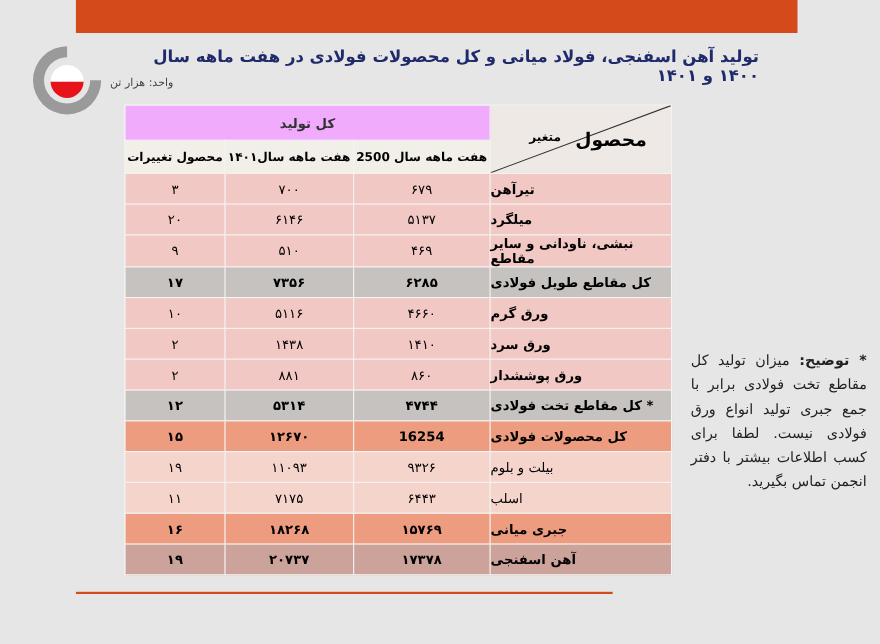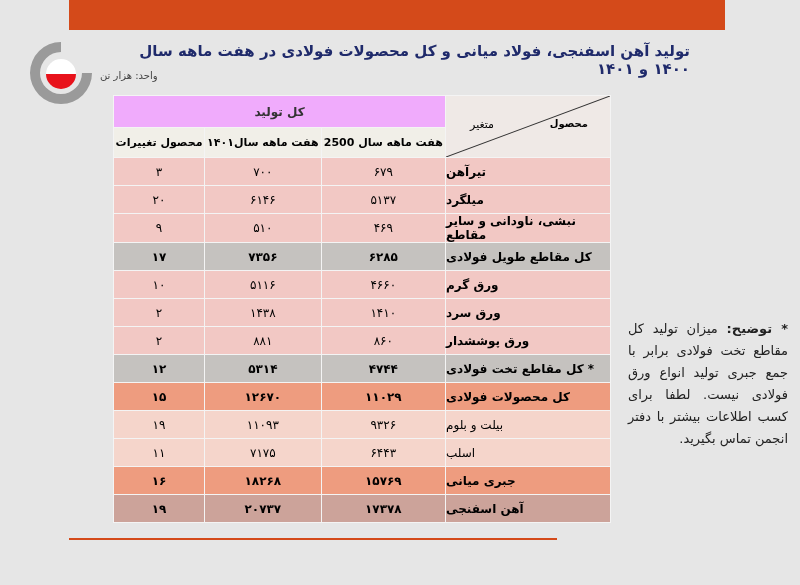--- a/index.html
+++ b/index.html
@@ -14,22 +14,22 @@
   .hdr-total{background:#f0abfc;color:#333;font-weight:bold;height:31px;}
   .hdr-sub{background:#f1efe8;font-weight:bold;font-size:11px;height:29px;}
   .r-light td{background:#f2c8c4;}
   .r-light td:first-child{font-weight:bold;}
   .r-gray td{background:#c5c2bf;font-weight:bold;margin-left:48px;}
   .r-orange td{background:#ee9c7f;font-weight:bold;}
   .r-pale td{background:#f5d5cb;}
   .r-mauve td{background:#cca39a;font-weight:bold;}
   td.name{text-align:left;font-size:12px;}
   .diag{position:absolute;left:0;top:0;width:100%;height:100%;}
-  .hl1{position:absolute;right:22px;top:22px;font-size:10px;font-weight:bold;}
-  .hl2{position:absolute;right:116px;top:22px;font-size:11px;font-weight:normal;}
+  .hl1{position:absolute;right:22px;top:22px;font-size:17px;font-weight:bold;}
+  .hl2{position:absolute;right:100px;top:22px;font-size:11px;font-weight:bold;}
   .note{position:absolute;left:628px;top:318px;width:160px;background:#e6e6e6;direction:rtl;text-align:justify;font-size:13px;line-height:22px;color:#222;}
   .note b{font-weight:bold;}
   .bottomline{position:absolute;left:69px;top:538px;width:488px;height:2px;background:#d44a1a;}
 </style>
 </head>
 <body>
 
 <div class="topbar"></div>
 
 <svg class="logo" viewBox="0 0 70 70">
@@ -103,21 +103,21 @@
         <td>۲</td>
       </tr>
       <tr class="r-gray">
         <td class="name">* کل مقاطع تخت فولادی</td>
         <td>۴۷۴۴</td>
         <td>۵۳۱۴</td>
         <td>۱۲</td>
       </tr>
       <tr class="r-orange">
         <td class="name">کل محصولات فولادی</td>
-        <td>۱۱۰۲۹</td>
+        <td>16254</td>
         <td>۱۲۶۷۰</td>
         <td>۱۵</td>
       </tr>
       <tr class="r-pale">
         <td class="name">بیلت و بلوم</td>
         <td>۹۳۲۶</td>
         <td>۱۱۰۹۳</td>
         <td>۱۹</td>
       </tr>
       <tr class="r-pale">

